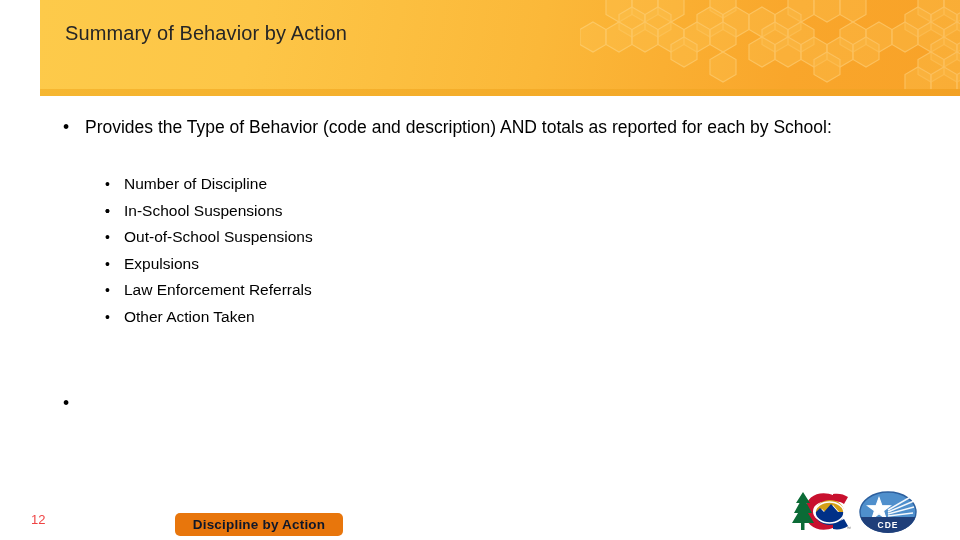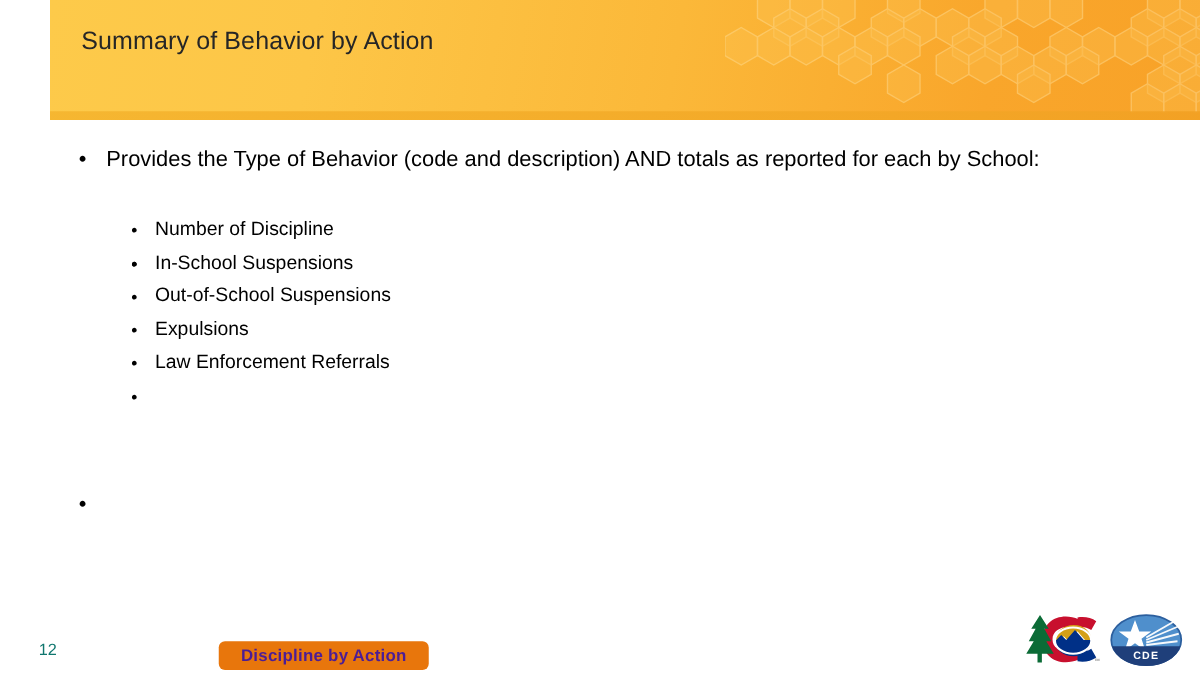--- a/index.html
+++ b/index.html
@@ -130,43 +130,43 @@
     top: 486px;
     width: 960px;
     height: 54px;
   }
   #page-number {
     position: absolute;
     left: 31px;
     top: 26px;
     font-size: 13px;
     line-height: 16px;
-    color: #0f766e;
+    color: #ef4444;
   }
   #nav-button-discipline {
     position: absolute;
     left: 175px;
     top: 513px;
     width: 168px;
     height: 23px;
     background: #e8760c;
     border-radius: 5px;
-    color: #4c1d95;
+    color: #0f172a;
     font-size: 13.5px;
     font-weight: bold;
     line-height: 23px;
     text-align: center;
     letter-spacing: .2px;
     cursor: pointer;
   }
 
   
   #logo-group {
     position: absolute;
-    left: 818px;
+    left: 789px;
     top: 489px;
     width: 132px;
     height: 48px;
   }
   #logo-colorado {
     position: absolute;
     left: 0; top: 0;
     width: 66px; height: 46px;
   }
   #logo-cde {
@@ -280,20 +280,21 @@
       <li class="bullet-l2">
         <span class="bullet-mark">•</span>
         <span>Expulsions</span>
       </li>
       <li class="bullet-l2">
         <span class="bullet-mark">•</span>
         <span>Law Enforcement Referrals</span>
       </li>
       <li class="bullet-l2">
         <span class="bullet-mark">•</span>
+        <span>Other Action Taken</span>
       </li>
     </ul>
 
     <div id="bullet-two-block" class="bullet-l1">
       <span class="bullet-mark">•</span>
     </div>
   </div>
 
   <div id="footer-area">
     <div id="page-number">12</div>

